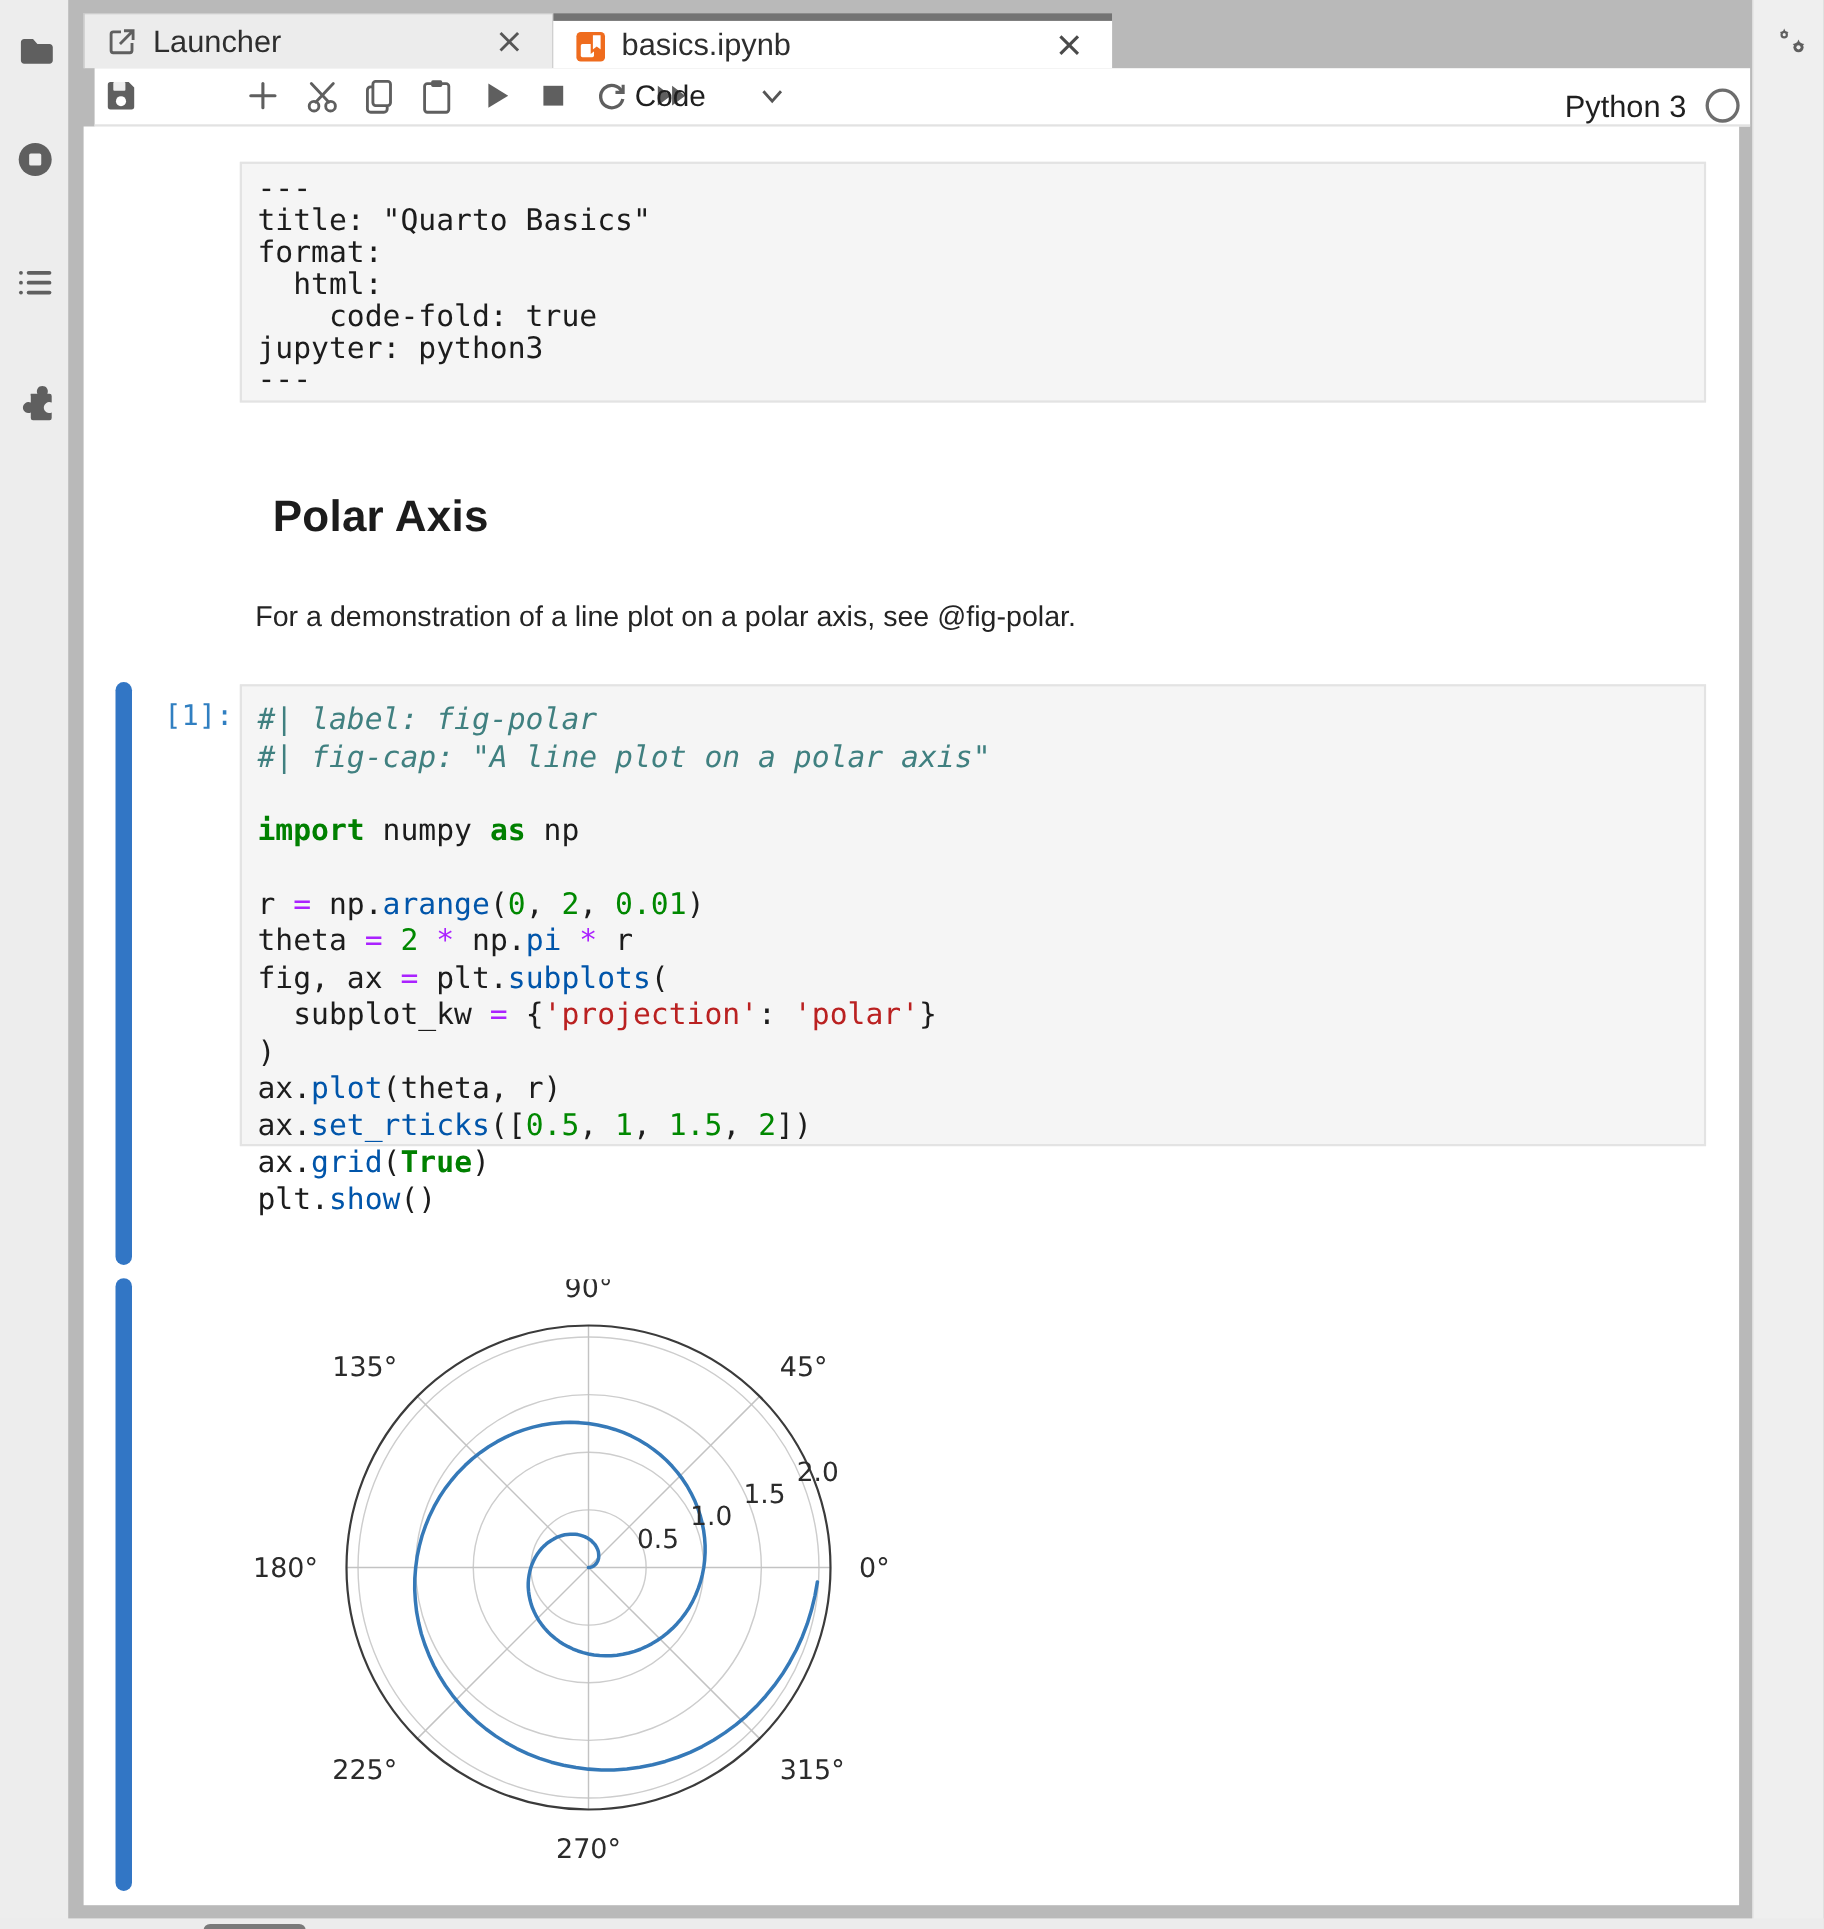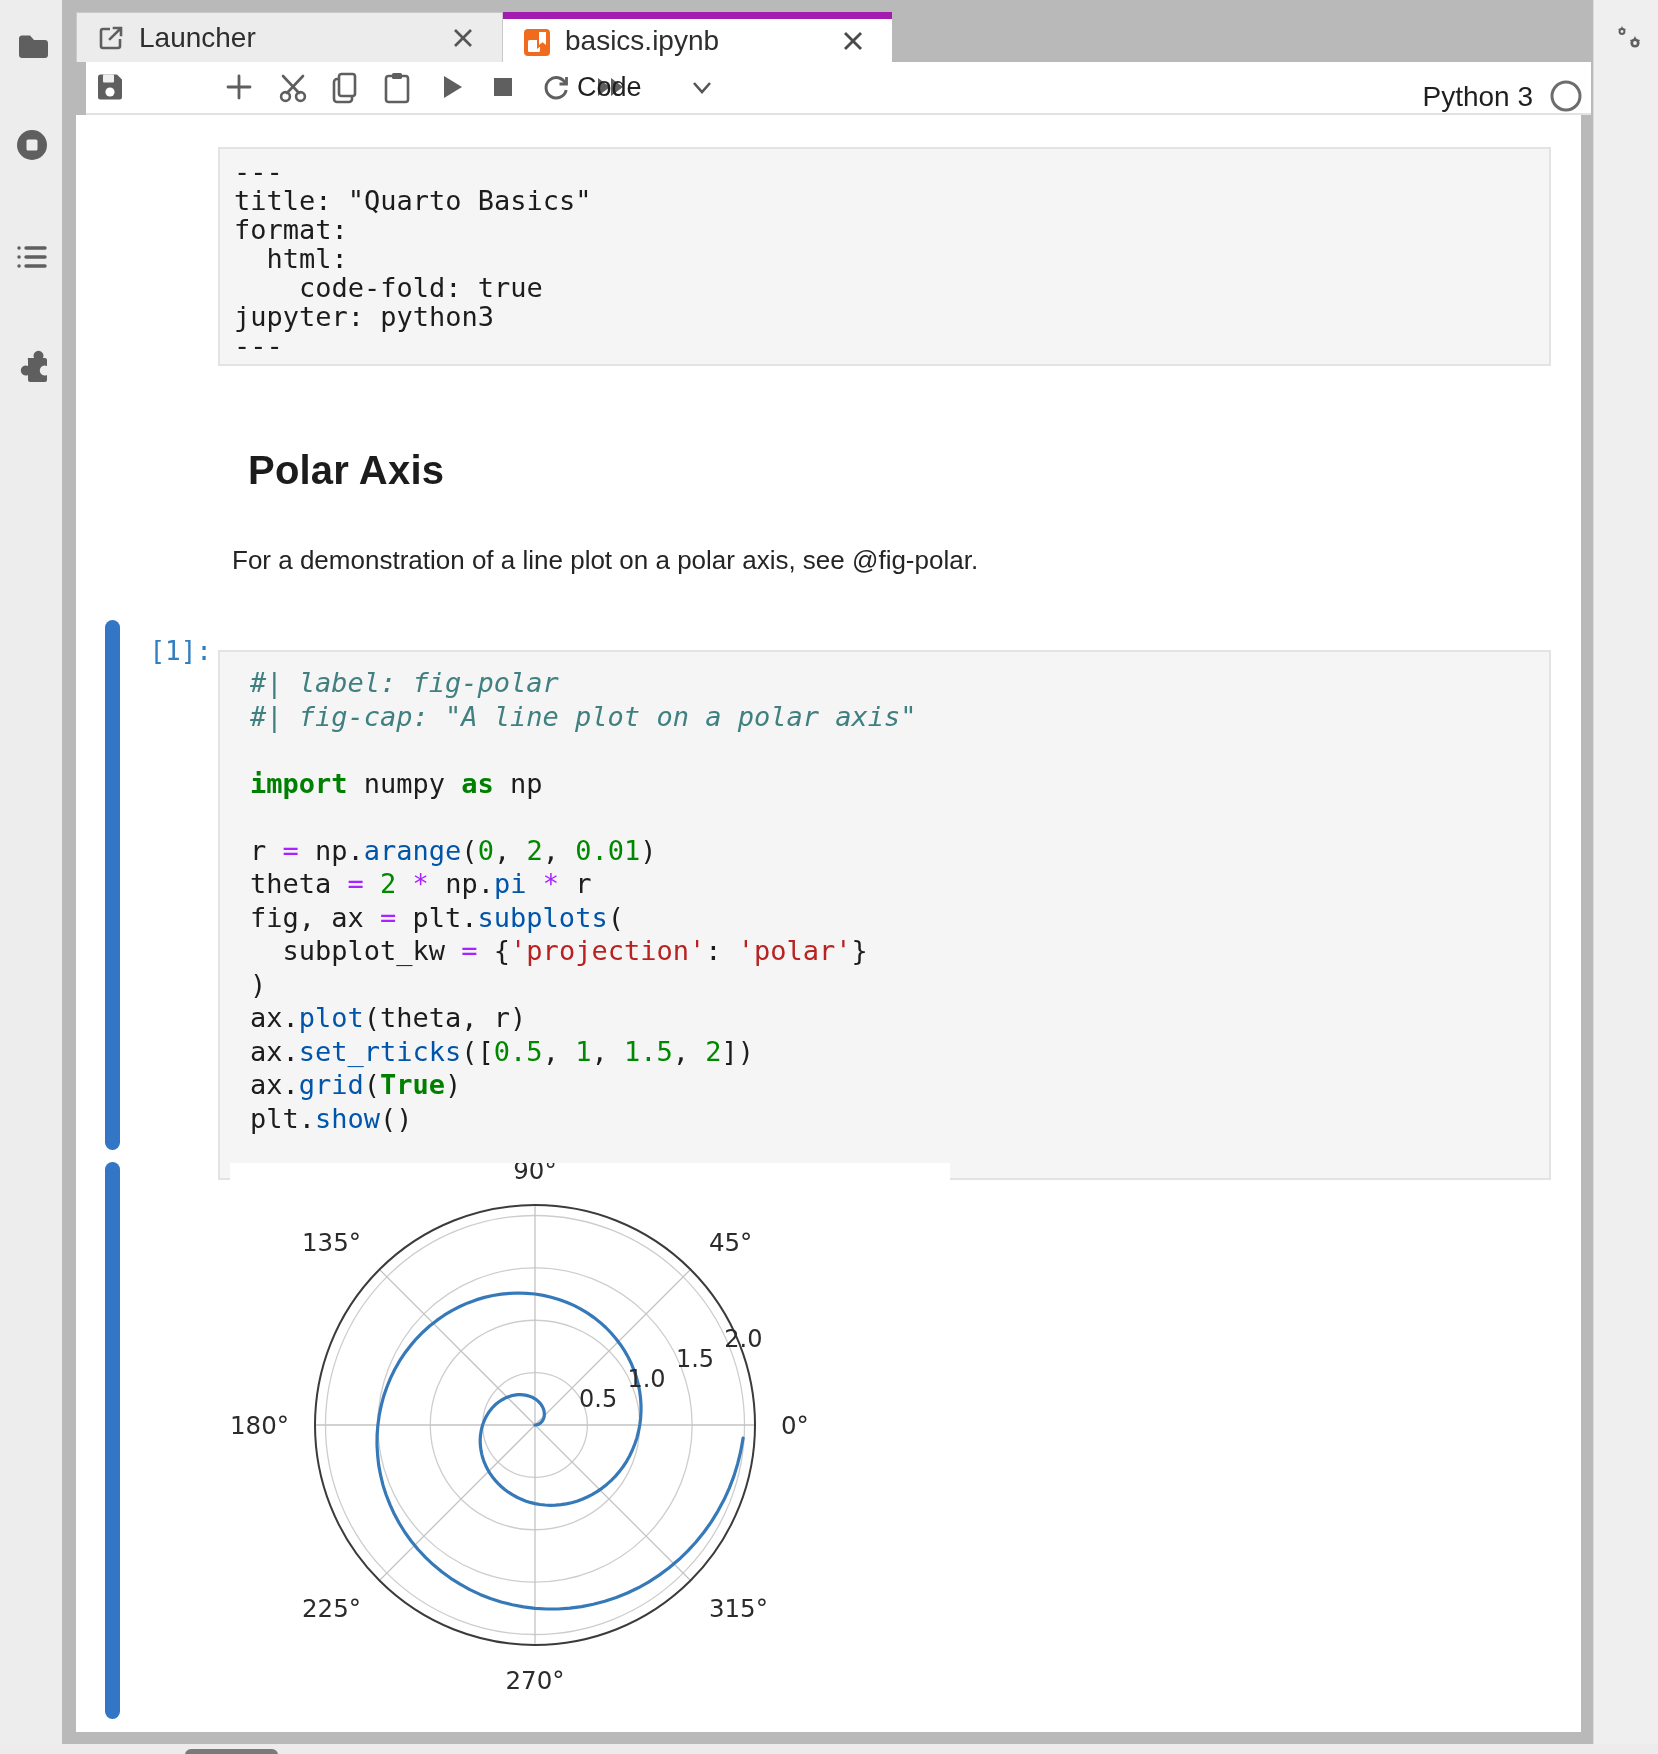--- a/index.html
+++ b/index.html
@@ -10,21 +10,21 @@
   .activity-left { position:absolute; left:0; top:0; width:62px; height:1754px; background:#ededed; }
   .activity-left .abtn { position:absolute; left:15px; width:34px; height:34px; color:#5f5f5f; }
   .activity-right { position:absolute; left:1593px; top:0; width:65px; height:1754px; background:#efefef; border-left:1px solid #dcdcdc; }
 
   
   .dock { position:absolute; left:76px; top:12px; width:1505px; height:1720px; }
 
   .tabbar { position:absolute; left:0; top:0; width:100%; height:50px; display:flex; }
   .tab { height:50px; display:flex; align-items:center; position:relative;justify-content:flex-end; }
   .tab-inactive { width:427px; background:#ececec; border:1px solid #c9c9c9; border-bottom:none; }
-  .tab-active { width:389px; background:#ffffff; border-top:7px solid #a21caf; }
+  .tab-active { width:508px; background:#ffffff; border-top:7px solid #737373; }
   .tab .tab-icon { margin-left:20px; width:28px; height:28px; flex:0 0 auto; }
   .tab .tab-label { margin-left:14px; font-size:28px; color:#2e2e2e; flex:1 1 auto; white-space:nowrap; overflow:hidden; }
   .tab .tab-close { width:30px; height:30px; margin-right:24px; flex:0 0 auto; cursor:pointer; }
 
   .toolbar { position:absolute; left:0; top:50px; width:100%; height:53px; background:#ffffff; border-bottom:2px solid #e2e2e2;margin-left:10px; }
   .tb-btn { position:absolute; top:9px; width:34px; height:34px; color:#5f5f5f; cursor:pointer; }
   .tb-celltype { position:absolute; left:491px; top:10px; font-size:27px; color:#1f1f1f; }
   .tb-chevron { position:absolute; left:604px; top:18px; width:24px; height:16px; color:#555; }
   .kernel { position:absolute; right:8px; top:0; height:51px; display:flex; align-items:flex-end; gap:16px; }
   .kernel-name { font-size:28px; color:#1f1f1f; }
@@ -33,21 +33,21 @@
   .nbcontent { position:absolute; left:0; top:103px; width:100%; height:1617px; background:#ffffff; overflow:hidden; }
 
   .cellbox { position:absolute; left:142px; width:1333px; background:#f5f5f5; border:2px solid #e3e3e3; }
   .mono { font-family:"DejaVu Sans Mono", monospace; font-size:27px; color:#1c1c1c; }
   .raw-wrap { top:32px; height:219px; padding:8px 14px; }
   .raw-line { white-space:pre; line-height:29px; height:29px; }
 
   .md-heading { position:absolute; left:172px; top:333px; font-size:40px; font-weight:600; color:#1c1c1c; letter-spacing:0.2px; }
   .md-para { position:absolute; left:156px; top:430px; font-size:26px; color:#242424; }
 
-  .code-wrap { top:507px; height:530px; padding:14px 30px;margin-top:28px; }
+  .code-wrap { top:507px; height:420px; padding:14px 14px; }
   .code-line { white-space:pre; line-height:33.5px; height:33.5px; }
   .tok-k { color:#008000; font-weight:bold; }
   .tok-c { color:#408080; font-style:italic; }
   .tok-n { color:#008800; }
   .tok-s { color:#ba2121; }
   .tok-o { color:#aa22ff; }
   .tok-p { color:#0055aa; }
   .tok-b { color:#008000; font-weight:bold; }
 
   .in-prompt { position:absolute; left:0; top:521px; width:136px; text-align:right; font-family:"DejaVu Sans Mono", monospace; font-size:26px; color:#307fc1; }

